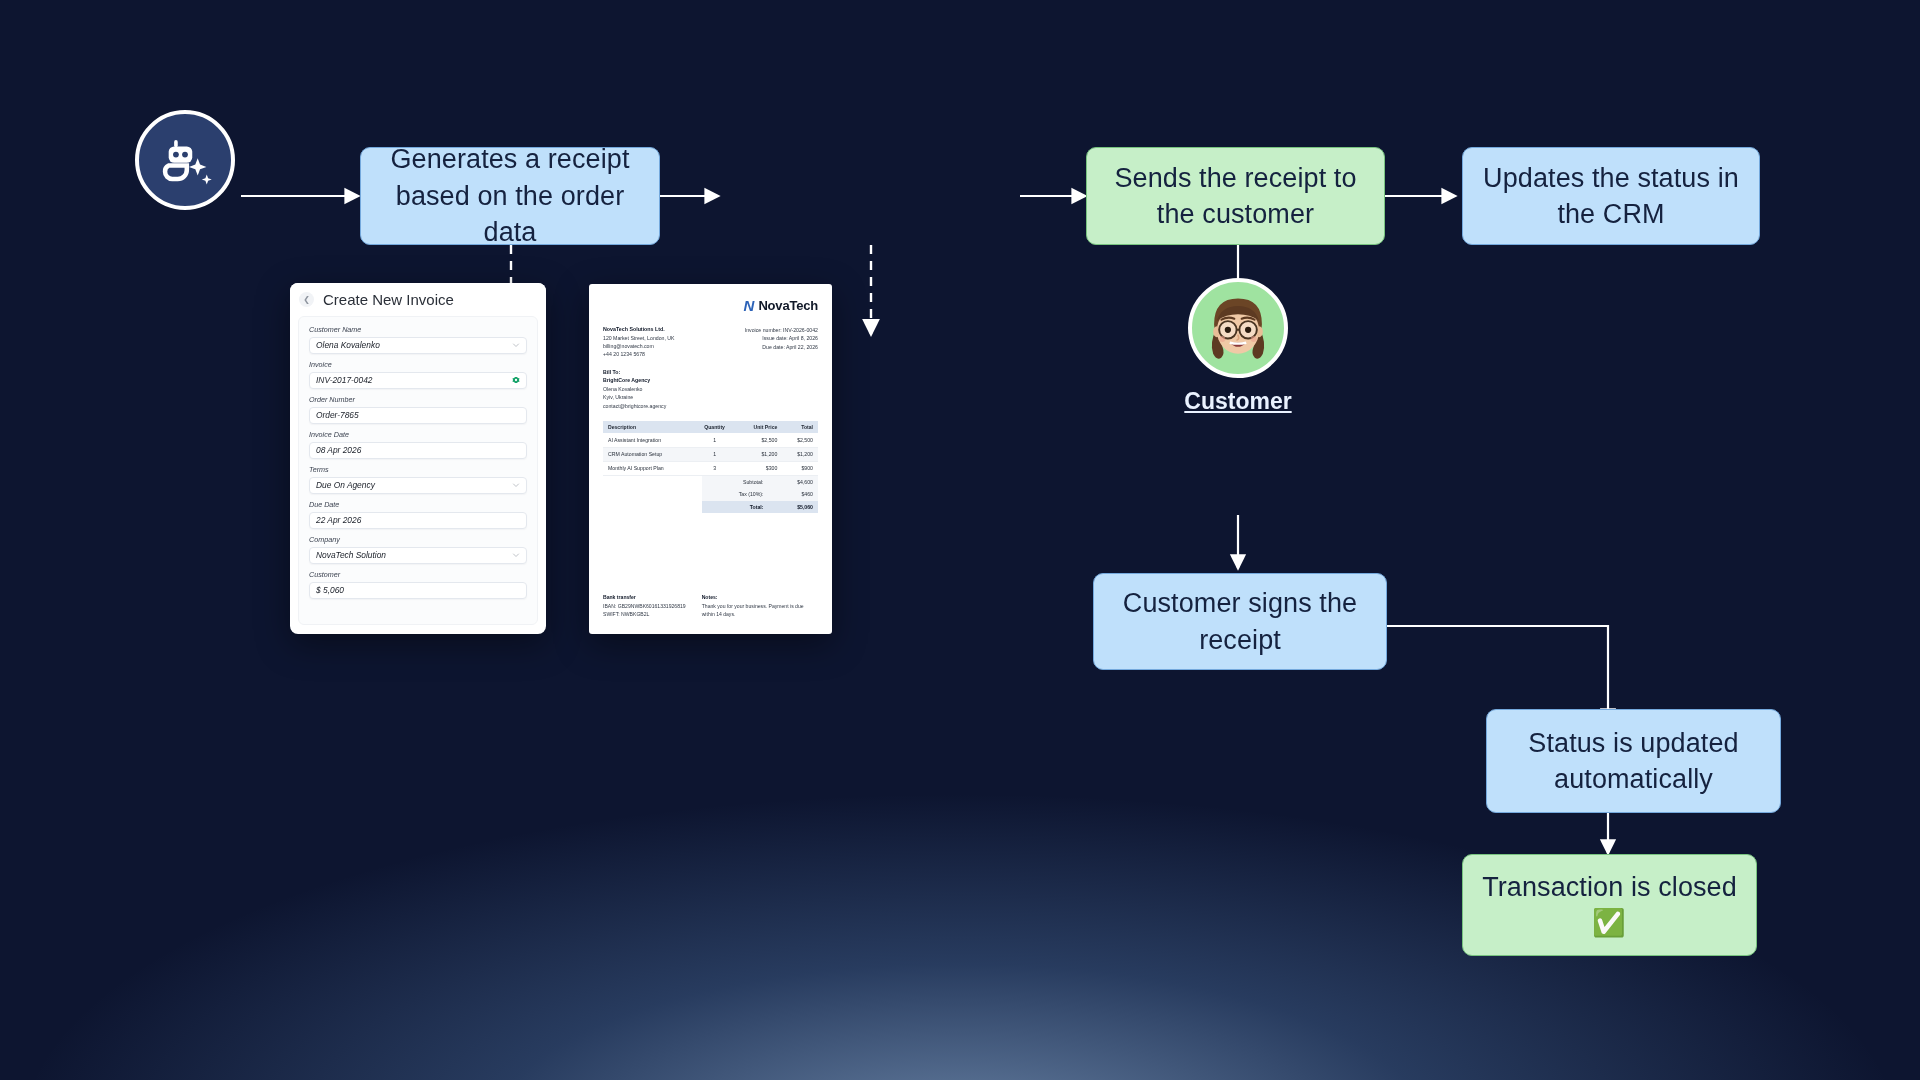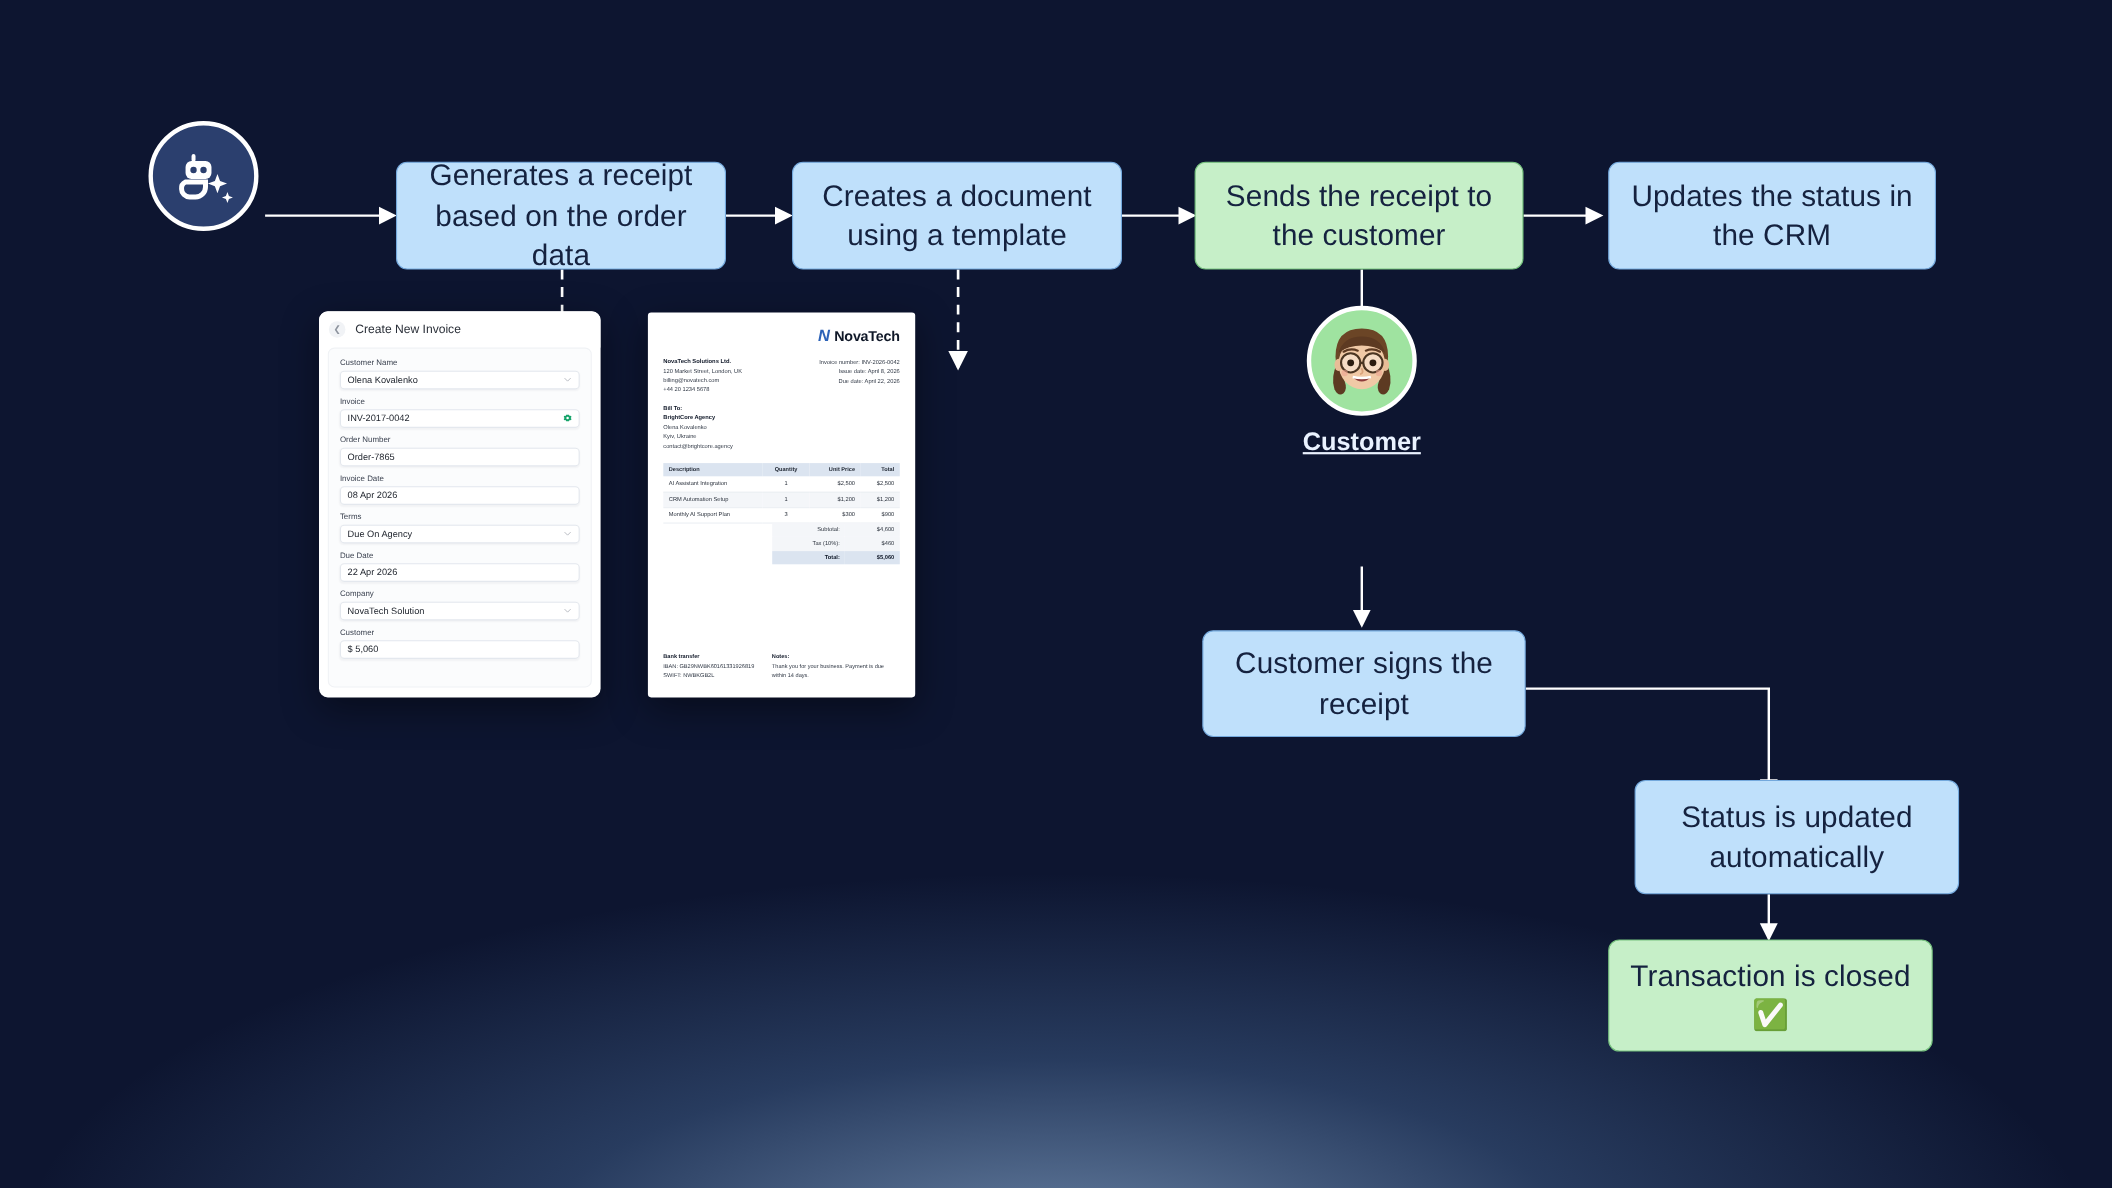--- a/index.html
+++ b/index.html
@@ -73,25 +73,26 @@
     box-shadow: 0 10px 34px rgba(0,0,0,.42);
     z-index: 7; overflow:hidden;
     display:flex; flex-direction:column;
   }
   #form-head { height: 33px; display:flex; align-items:center; gap:9px; padding-left:9px; background:#fff;}
   #form-back {
     width:15px; height:15px; border-radius:50%; background:#f1f3f6;
     display:flex; align-items:center; justify-content:center;
     font-size:8px; color:#8e949e; flex:none;
   }
-  #form-title { font-size:11px; color:#2a2f38; font-weight:500; }
+  #form-title { font-size:15px; color:#2a2f38; font-weight:500; }
   #form-body {
     margin:0 8px 9px 8px; background:#fbfcfd; border-radius:6px;
     flex:1; padding:8px 10px 6px 10px;
     border:1px solid #f0f2f5;
+    font-style:italic;
   }
   .field { margin-bottom: 6.5px; }
   .field .lbl { font-size:7.2px; color:#3b4250; margin-bottom:2.5px; }
   .field .inp {
     height:17px; background:#fff; border:1px solid #e4e8ee; border-radius:4px;
     display:flex; align-items:center; padding:0 6px;
     font-size:8.4px; color:#20252e;
     box-shadow: 0 1px 1.5px rgba(16,24,40,.04);
   }
   .field .inp .val{ flex:1; }
@@ -179,23 +180,20 @@
         <path d="M46 30 l2.6 7 7 2.6 -7 2.6 -2.6 7 -2.6 -7 -7 -2.6 7 -2.6 z"></path>
         <path d="M56 48 l1.5 4 4 1.5 -4 1.5 -1.5 4 -1.5 -4 -4 -1.5 4 -1.5 z"></path>
       </g>
     </svg>
   </div>
 
   <div class="node blue" style="left:360px; top:147px; width:300px; height:98px;">
     <span>Generates a receipt based on the order data</span>
   </div>
 
-  <div class="node blue" style="left:720px; top:147px; width:300px; height:98px;">
-    <span>Creates a document using a template</span>
-  </div>
 
   <div class="node green" style="left:1086px; top:147px; width:299px; height:98px;">
     <span>Sends the receipt to the customer</span>
   </div>
 
   <div class="node blue" style="left:1462px; top:147px; width:298px; height:98px;">
     <span>Updates the status in the CRM</span>
   </div>
 
   <div class="node blue" style="left:1093px; top:573px; width:294px; height:97px;">

